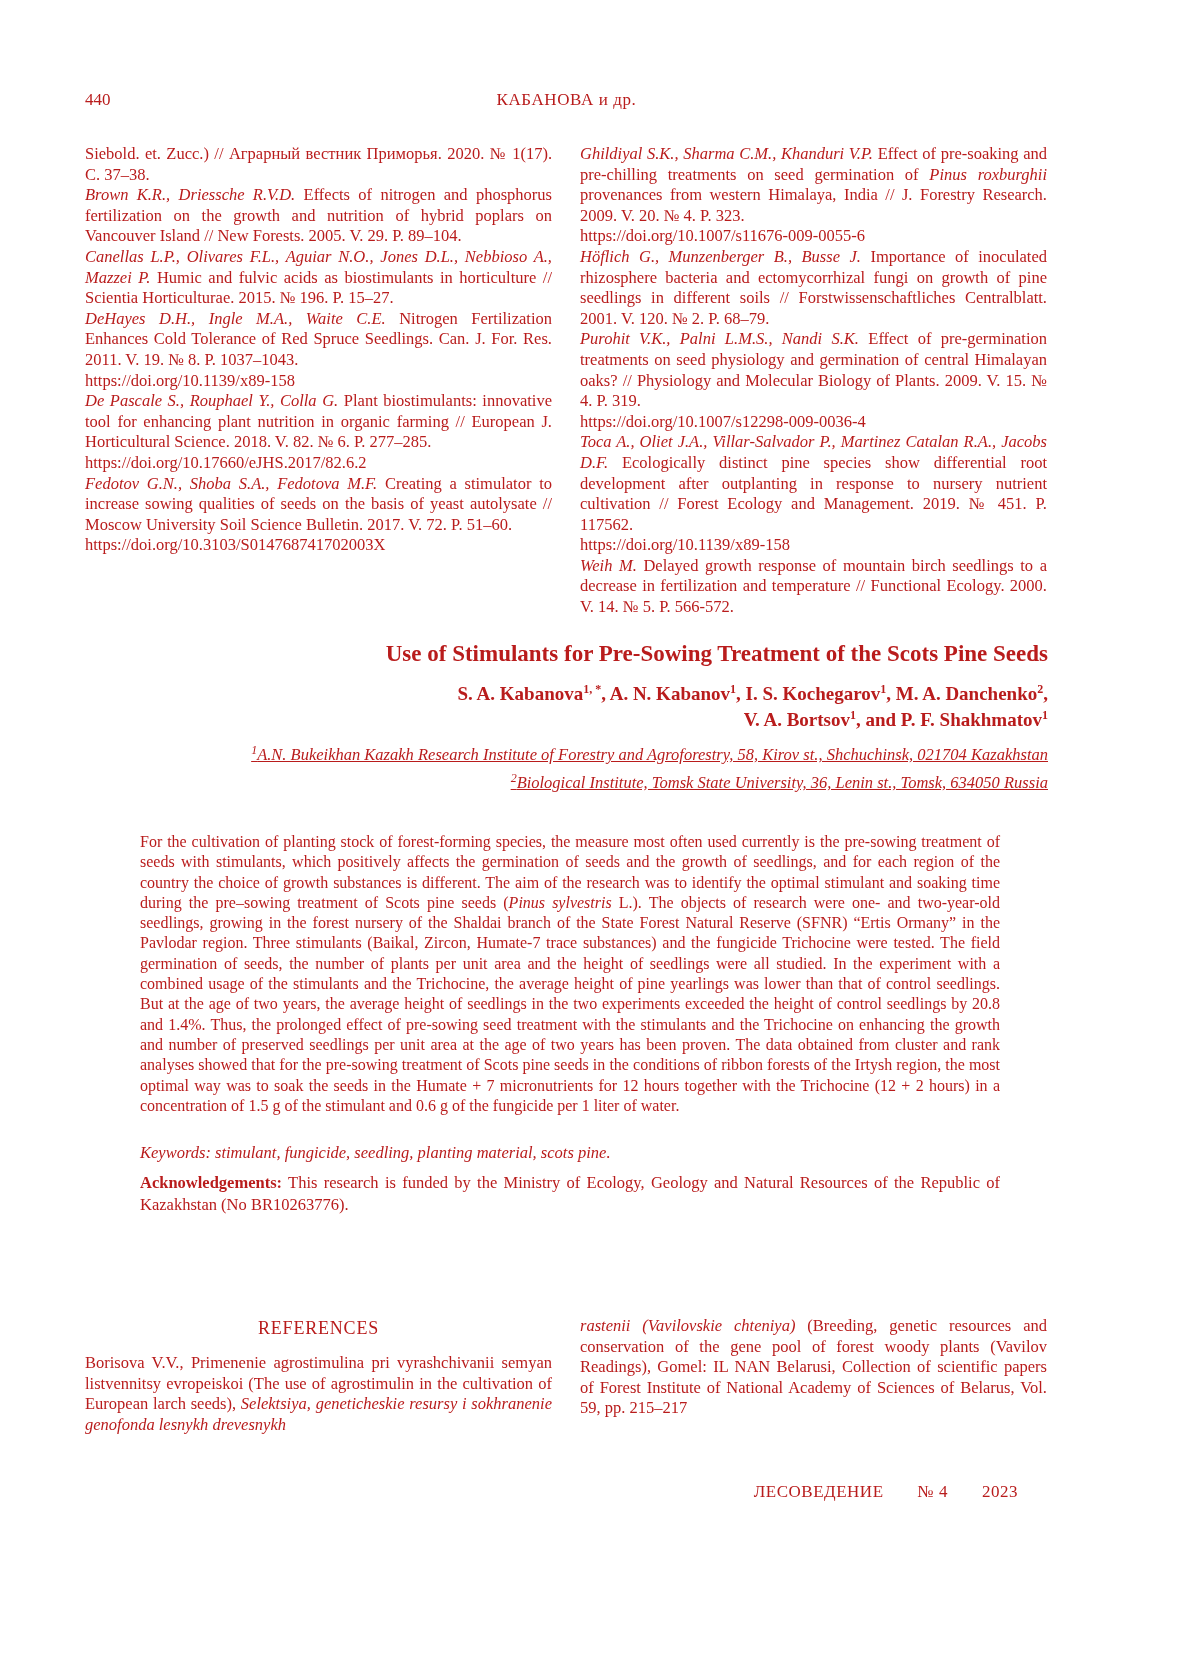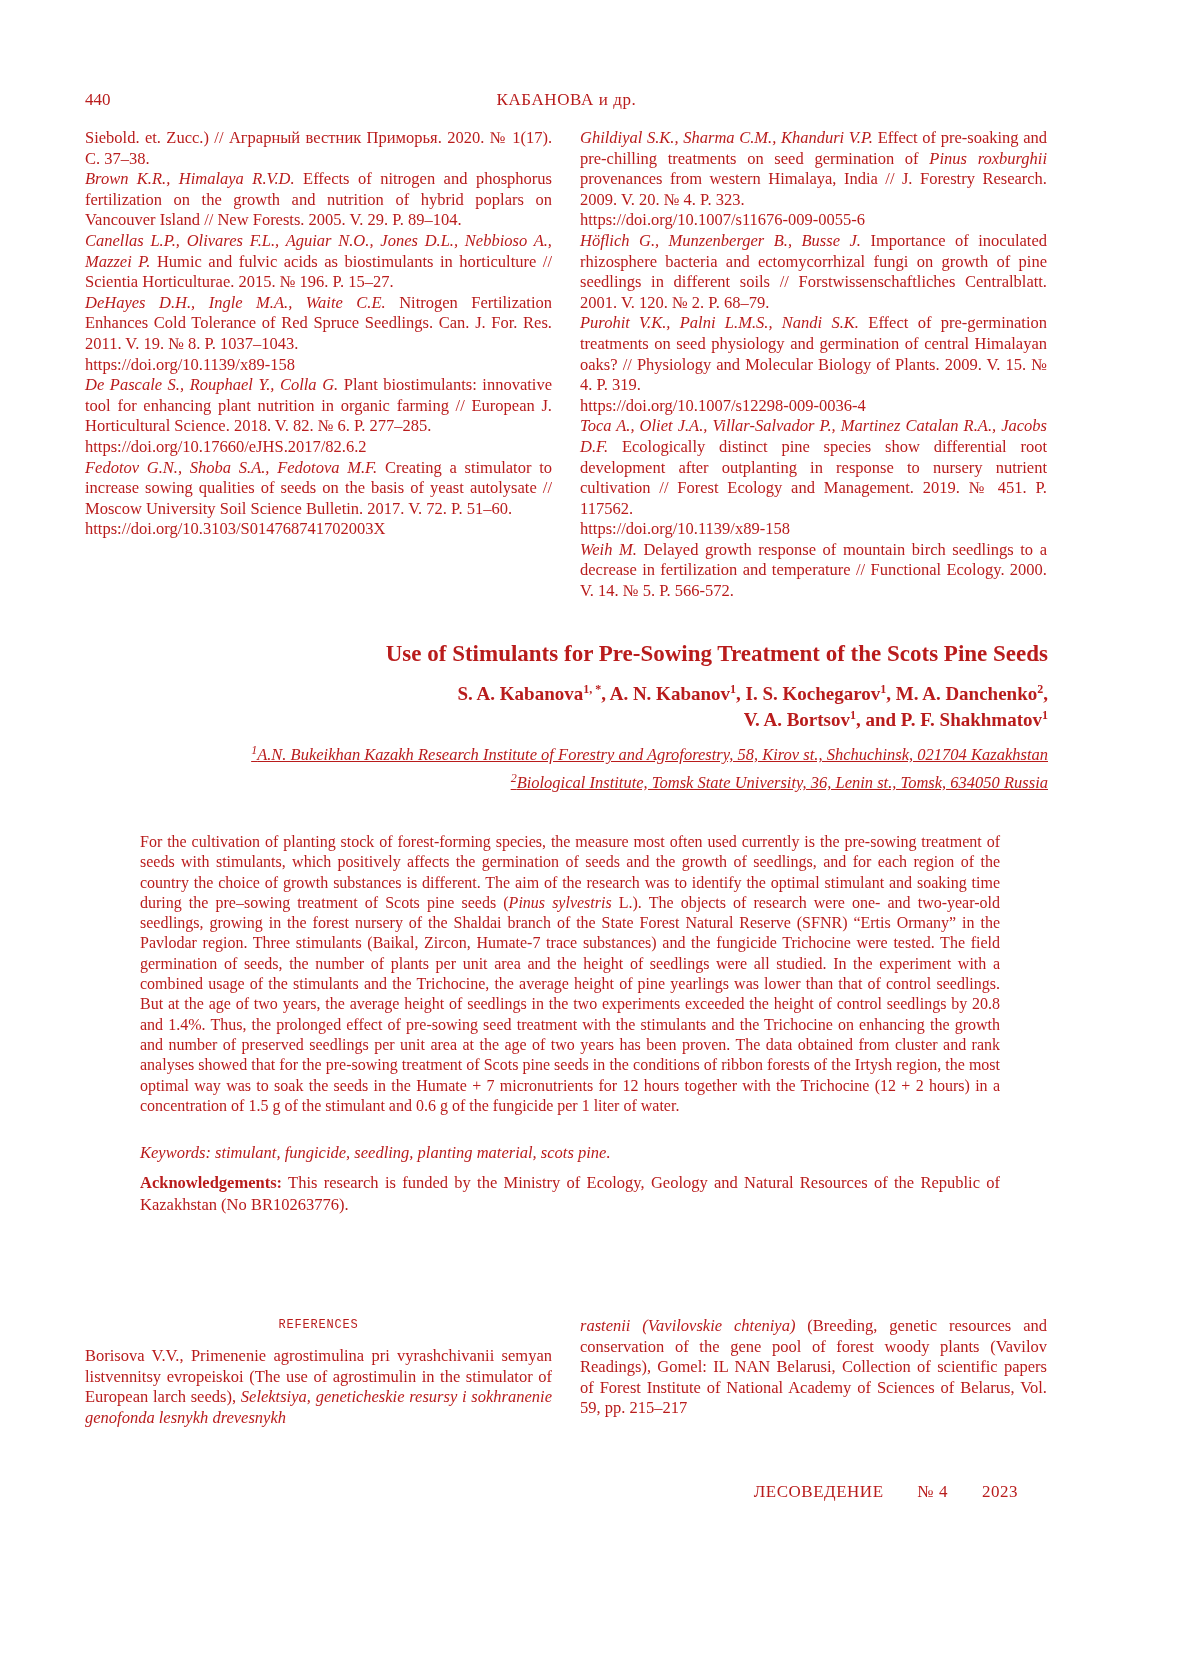--- a/index.html
+++ b/index.html
@@ -16,21 +16,21 @@
   }
   .it { font-style: italic; }
   .doi { display: block; }
 
   
   .header { position: absolute; top: 90px; left: 85px; width: 963px; font-size: 17px; }
   .page-number { position: absolute; left: 0; top: 0; }
   .running-head { text-align: center; letter-spacing: 0.6px; }
 
   
-  .top-refs { position: absolute; top: 128px; left: 85px; width: 963px; display: flex; gap: 28px; }
+  .top-refs { position: absolute; top: 144px; left: 85px; width: 963px; display: flex; gap: 28px; }
   .col { width: 467px; }
   .ref { margin: 0; text-align: justify; font-size: 16.5px; line-height: 20.6px; }
 
   
   .title-block { position: absolute; top: 640px; left: 85px; width: 963px; text-align: right; }
   .title { font-size: 23px; font-weight: bold; margin: 0; line-height: 28px; }
   .authors-line { font-size: 19px; font-weight: bold; margin: 13px 0 0; line-height: 26px; }
   .authors-line.second { margin-top: 0; }
   sup { font-size: 12px; line-height: 0; }
   .affil { font-style: italic; font-size: 16.5px; margin: 3px 0 0; line-height: 25px; text-decoration: underline; }
@@ -38,40 +38,40 @@
 
   
   .abstract-block { position: absolute; top: 832px; left: 140px; width: 860px; }
   .abstract { font-size: 16px; line-height: 20.3px; text-align: justify; margin: 0; }
   .keywords { margin: 26px 0 0; font-style: italic; font-size: 16.5px; line-height: 21px; }
   .acks { margin: 9px 0 0; font-size: 16.5px; line-height: 21.5px; text-align: justify; }
   .acks b { font-weight: bold; }
 
   
   .refsec { position: absolute; top: 1316px; left: 85px; width: 963px; display: flex; gap: 28px; }
-  .refsec h2 { font-size: 12px; font-weight: normal; text-align: center; margin: 2px 0 14px; letter-spacing: 0.8px; font-family: Liberation Mono, monospace; }
+  .refsec h2 { font-size: 18px; font-weight: normal; text-align: center; margin: 2px 0 14px; letter-spacing: 0.8px; }
 
   
   .footer { position: absolute; top: 1482px; right: 182px; font-size: 17px; letter-spacing: 0.5px; }
   .footer .gap { display: inline-block; margin-left: 34px; }
 </style>
 </head>
 <body>
 
 <div class="page">
 
   <div class="header">
     <span class="page-number">440</span>
     <div class="running-head">КАБАНОВА и др.</div>
   </div>
 
   <div class="top-refs">
     <div class="col">
       <p class="ref"><span class="it"></span><span>Siebold. et. Zucc.) // Аграрный вестник Приморья. 2020. № 1(17). С. 37–38.</span><span class="doi"></span></p>
-      <p class="ref"><span class="it">Brown K.R., Himalaya R.V.D.</span><span> Effects of nitrogen and phosphorus fertilization on the growth and nutrition of hybrid poplars on Vancouver Island // New Forests. 2005. V. 29. P. 89–104.</span><span class="doi"></span></p>
+      <p class="ref"><span class="it">Brown K.R., Driessche R.V.D.</span><span> Effects of nitrogen and phosphorus fertilization on the growth and nutrition of hybrid poplars on Vancouver Island // New Forests. 2005. V. 29. P. 89–104.</span><span class="doi"></span></p>
       <p class="ref"><span class="it">Canellas L.P., Olivares F.L., Aguiar N.O., Jones D.L., Nebbioso A., Mazzei P.</span><span> Humic and fulvic acids as biostimulants in horticulture // Scientia Horticulturae. 2015. № 196. P. 15–27.</span><span class="doi"></span></p>
       <p class="ref"><span class="it">DeHayes D.H., Ingle M.A., Waite C.E.</span><span> Nitrogen Fertilization Enhances Cold Tolerance of Red Spruce Seedlings. Can. J. For. Res. 2011. V. 19. № 8. P. 1037–1043.</span><span class="doi">https://doi.org/10.1139/x89-158</span></p>
       <p class="ref"><span class="it">De Pascale S., Rouphael Y., Colla G.</span><span> Plant biostimulants: innovative tool for enhancing plant nutrition in organic farming // European J. Horticultural Science. 2018. V. 82. № 6. P. 277–285.</span><span class="doi">https://doi.org/10.17660/eJHS.2017/82.6.2</span></p>
       <p class="ref"><span class="it">Fedotov G.N., Shoba S.A., Fedotova M.F.</span><span> Creating a stimulator to increase sowing qualities of seeds on the basis of yeast autolysate // Moscow University Soil Science Bulletin. 2017. V. 72. P. 51–60.</span><span class="doi">https://doi.org/10.3103/S014768741702003X</span></p>
     </div>
     <div class="col">
       <p class="ref"><span class="it">Ghildiyal S.K., Sharma C.M., Khanduri V.P.</span><span> Effect of pre-soaking and pre-chilling treatments on seed germination of </span><span class="it">Pinus roxburghii</span><span> provenances from western Himalaya, India // J. Forestry Research. 2009. V. 20. № 4. P. 323.</span><span class="doi">https://doi.org/10.1007/s11676-009-0055-6</span></p>
       <p class="ref"><span class="it">Höflich G., Munzenberger B., Busse J.</span><span> Importance of inoculated rhizosphere bacteria and ectomycorrhizal fungi on growth of pine seedlings in different soils // Forstwissenschaftliches Centralblatt. 2001. V. 120. № 2. P. 68–79.</span><span class="doi"></span></p>
       <p class="ref"><span class="it">Purohit V.K., Palni L.M.S., Nandi S.K.</span><span> Effect of pre-germination treatments on seed physiology and germination of central Himalayan oaks? // Physiology and Molecular Biology of Plants. 2009. V. 15. № 4. P. 319.</span><span class="doi">https://doi.org/10.1007/s12298-009-0036-4</span></p>
       <p class="ref"><span class="it">Toca A., Oliet J.A., Villar-Salvador P., Martinez Catalan R.A., Jacobs D.F.</span><span> Ecologically distinct pine species show differential root development after outplanting in response to nursery nutrient cultivation // Forest Ecology and Management. 2019. № 451. P. 117562.</span><span class="doi">https://doi.org/10.1139/x89-158</span></p>
@@ -89,21 +89,21 @@
 
   <div class="abstract-block">
     <p class="abstract"><span>For the cultivation of planting stock of forest-forming species, the measure most often used currently is the pre-sowing treatment of seeds with stimulants, which positively affects the germination of seeds and the growth of seedlings, and for each region of the country the choice of growth substances is different. The aim of the research was to identify the optimal stimulant and soaking time during the pre–sowing treatment of Scots pine seeds (</span><span class="it">Pinus sylvestris</span><span> L.). The objects of research were one- and two-year-old seedlings, growing in the forest nursery of the Shaldai branch of the State Forest Natural Reserve (SFNR) “Ertis Ormany” in the Pavlodar region. Three stimulants (Baikal, Zircon, Humate-7 trace substances) and the fungicide Trichocine were tested. The field germination of seeds, the number of plants per unit area and the height of seedlings were all studied. In the experiment with a combined usage of the stimulants and the Trichocine, the average height of pine yearlings was lower than that of control seedlings. But at the age of two years, the average height of seedlings in the two experiments exceeded the height of control seedlings by 20.8 and 1.4%. Thus, the prolonged effect of pre-sowing seed treatment with the stimulants and the Trichocine on enhancing the growth and number of preserved seedlings per unit area at the age of two years has been proven. The data obtained from cluster and rank analyses showed that for the pre-sowing treatment of Scots pine seeds in the conditions of ribbon forests of the Irtysh region, the most optimal way was to soak the seeds in the Humate + 7 micronutrients for 12 hours together with the Trichocine (12 + 2 hours) in a concentration of 1.5 g of the stimulant and 0.6 g of the fungicide per 1 liter of water.</span></p>
     <p class="keywords"><span>Keywords:</span><span> stimulant, fungicide, seedling, planting material, scots pine.</span></p>
     <p class="acks"><b>Acknowledgements:</b><span> This research is funded by the Ministry of Ecology, Geology and Natural Resources of the Republic of Kazakhstan (No BR10263776).</span></p>
   </div>
 
   <div class="refsec">
     <div class="col">
       <h2>REFERENCES</h2>
-      <p class="ref"><span>Borisova V.V., Primenenie agrostimulina pri vyrashchivanii semyan listvennitsy evropeiskoi (The use of agrostimulin in the stimulator of European larch seeds), </span><span class="it">Selektsiya, geneticheskie resursy i sokhranenie genofonda lesnykh drevesnykh</span></p>
+      <p class="ref"><span>Borisova V.V., Primenenie agrostimulina pri vyrashchivanii semyan listvennitsy evropeiskoi (The use of agrostimulin in the cultivation of European larch seeds), </span><span class="it">Selektsiya, geneticheskie resursy i sokhranenie genofonda lesnykh drevesnykh</span></p>
     </div>
     <div class="col">
       <p class="ref"><span class="it">rastenii (Vavilovskie chteniya)</span><span> (Breeding, genetic resources and conservation of the gene pool of forest woody plants (Vavilov Readings), Gomel: IL NAN Belarusi, Collection of scientific papers of Forest Institute of National Academy of Sciences of Belarus, Vol. 59, pp. 215–217</span></p>
     </div>
   </div>
 
   <div class="footer">
     <span>ЛЕСОВЕДЕНИЕ</span><span class="gap">№ 4</span><span class="gap">2023</span>
   </div>
 

